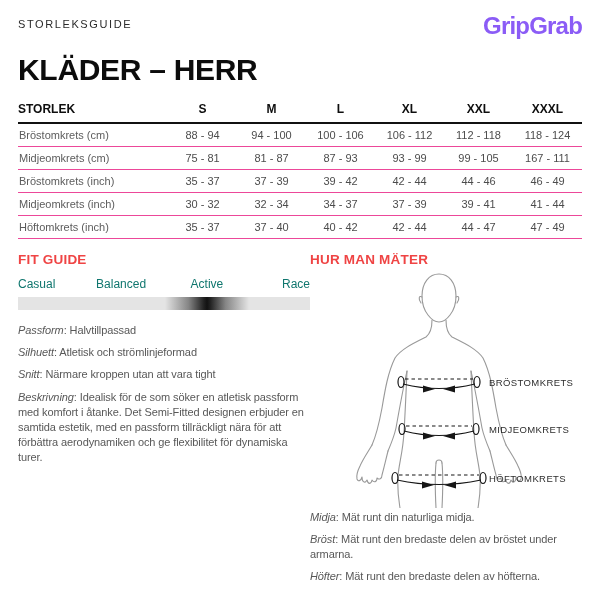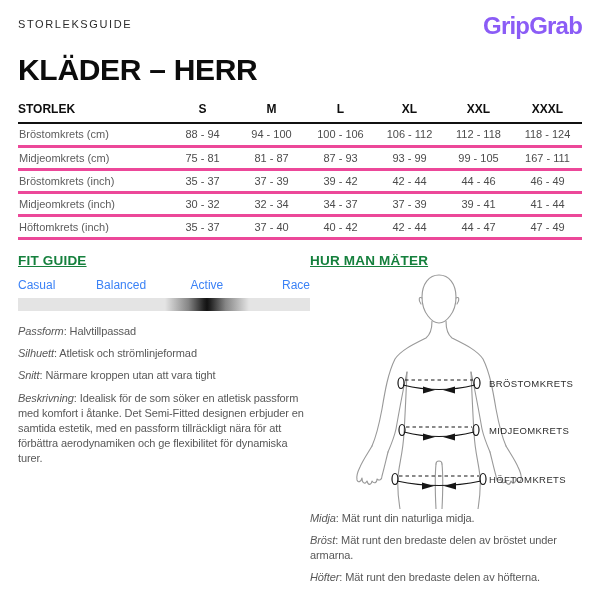--- a/index.html
+++ b/index.html
@@ -11,30 +11,30 @@
   }
   .topbar { display:flex; justify-content:space-between; align-items:flex-start; padding:12px 18px 0 18px;gap:42px; }
   .eyebrow { font-size:11px; letter-spacing:1.6px; color:#2a2a2a; padding-top:6px; }
   .logo { font-size:24px; font-weight:bold; letter-spacing:-0.8px; color:#8b5cf6; }
   .title { margin:15px 18px 0 18px; font-size:30px; line-height:1; font-weight:bold; letter-spacing:-0.3px; color:#0c0c0c; }
 
   table.size { border-collapse:collapse; table-layout:fixed; width:564px; margin:17px 18px 0 18px; }
   table.size col.c-label { width:150px; }
   table.size thead th { font-size:12px; font-weight:bold; color:#0e0e0e; text-align:center; padding:0 0 6px 0; border-bottom:2px solid #111; }
   table.size thead th.label-col { text-align:left; }
-  table.size tbody td { font-size:11px; color:#4c4c4c; text-align:center; height:23px; border-bottom:3px solid #ec4899; }
+  table.size tbody td { font-size:11px; color:#4c4c4c; text-align:center; height:23px; border-bottom:1px solid #ec4899; }
   table.size tbody td.label { text-align:left; color:#5c5c5c; }
   table.size tbody tr.section-end td { border-bottom:2px solid #111; }
 
   .cols { display:flex; padding:13px 18px 0 18px; }
   .col-left { width:292px; }
   .col-right { width:272px; }
-  h2.sec { font-size:13.5px; font-weight:bold; color:#15803d; margin:0; letter-spacing:0.2px;text-decoration:underline; }
-
-  .scale-labels { position:relative; height:15px; margin-top:10px; font-size:12px; color:#3b82f6; }
+  h2.sec { font-size:13.5px; font-weight:bold; color:#ef4444; margin:0; letter-spacing:0.2px; }
+
+  .scale-labels { position:relative; height:15px; margin-top:10px; font-size:12px; color:#0f766e; }
   .scale-labels span { position:absolute; top:0; white-space:nowrap; }
   .sl0 { left:0; }
   .sl1 { left:35.3%; transform:translateX(-50%); }
   .sl2 { left:64.7%; transform:translateX(-50%); }
   .sl3 { right:0; }
   .scale-bar { position:relative; height:13px; background:#e4e4e4; margin-top:5px; overflow:hidden; }
   .scale-blob { position:absolute; top:0; bottom:0; width:84px; left:calc(64.7% - 42px);
     background:linear-gradient(90deg, rgba(18,18,18,0) 0%, rgba(18,18,18,0.45) 28%, rgba(18,18,18,0.92) 46%, #121212 50%, rgba(18,18,18,0.92) 54%, rgba(18,18,18,0.45) 72%, rgba(18,18,18,0) 100%); }
 
   .defs { margin-top:13px; }

